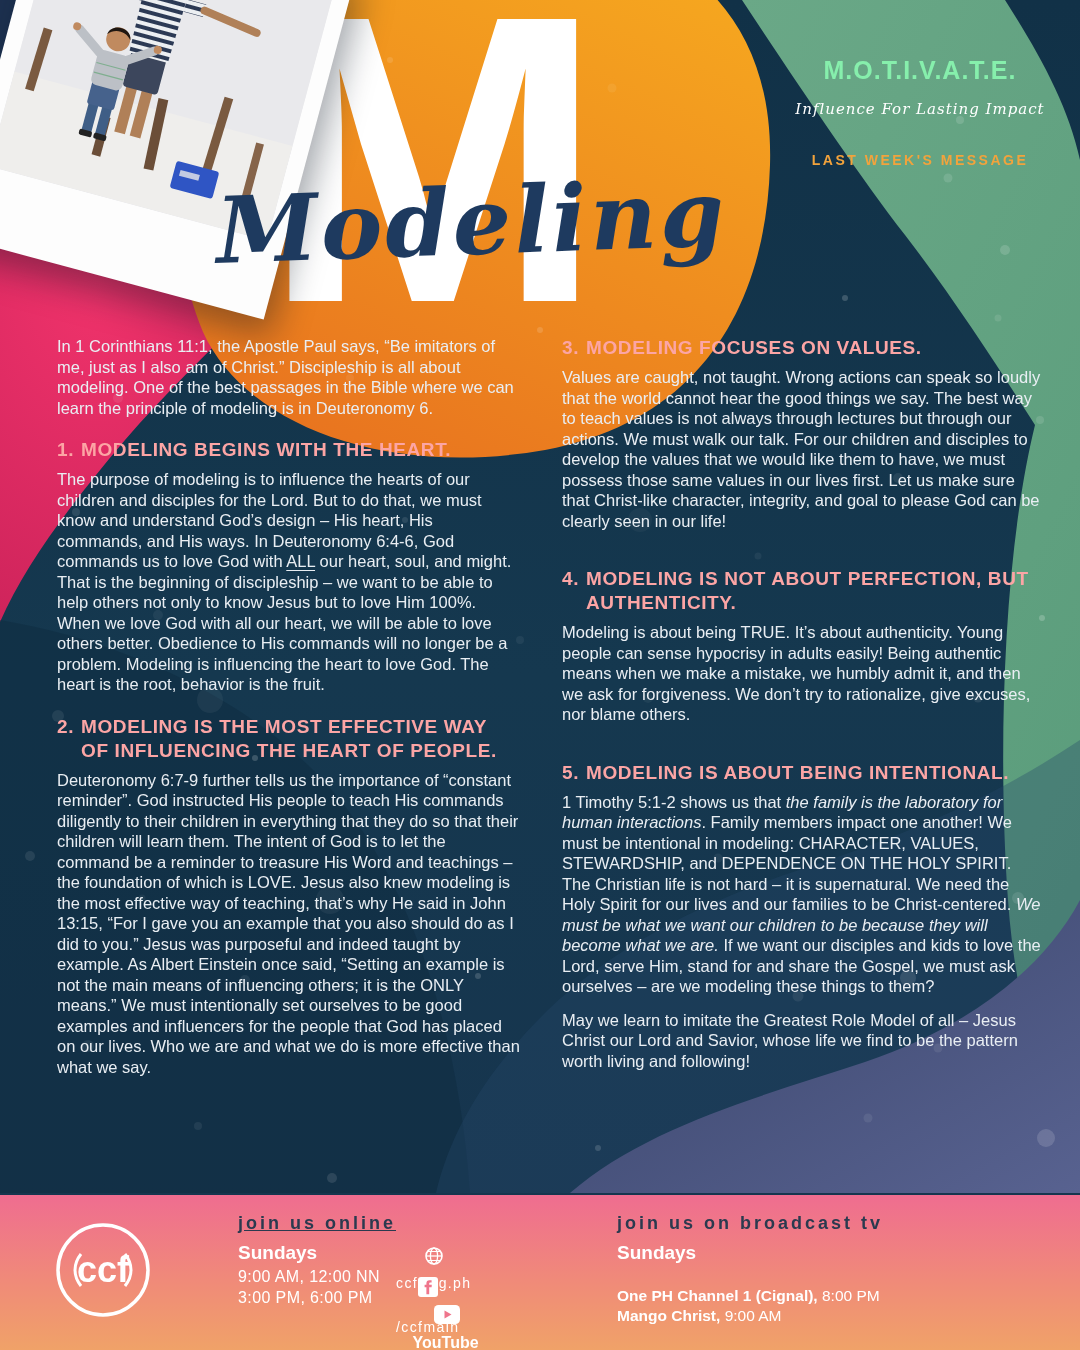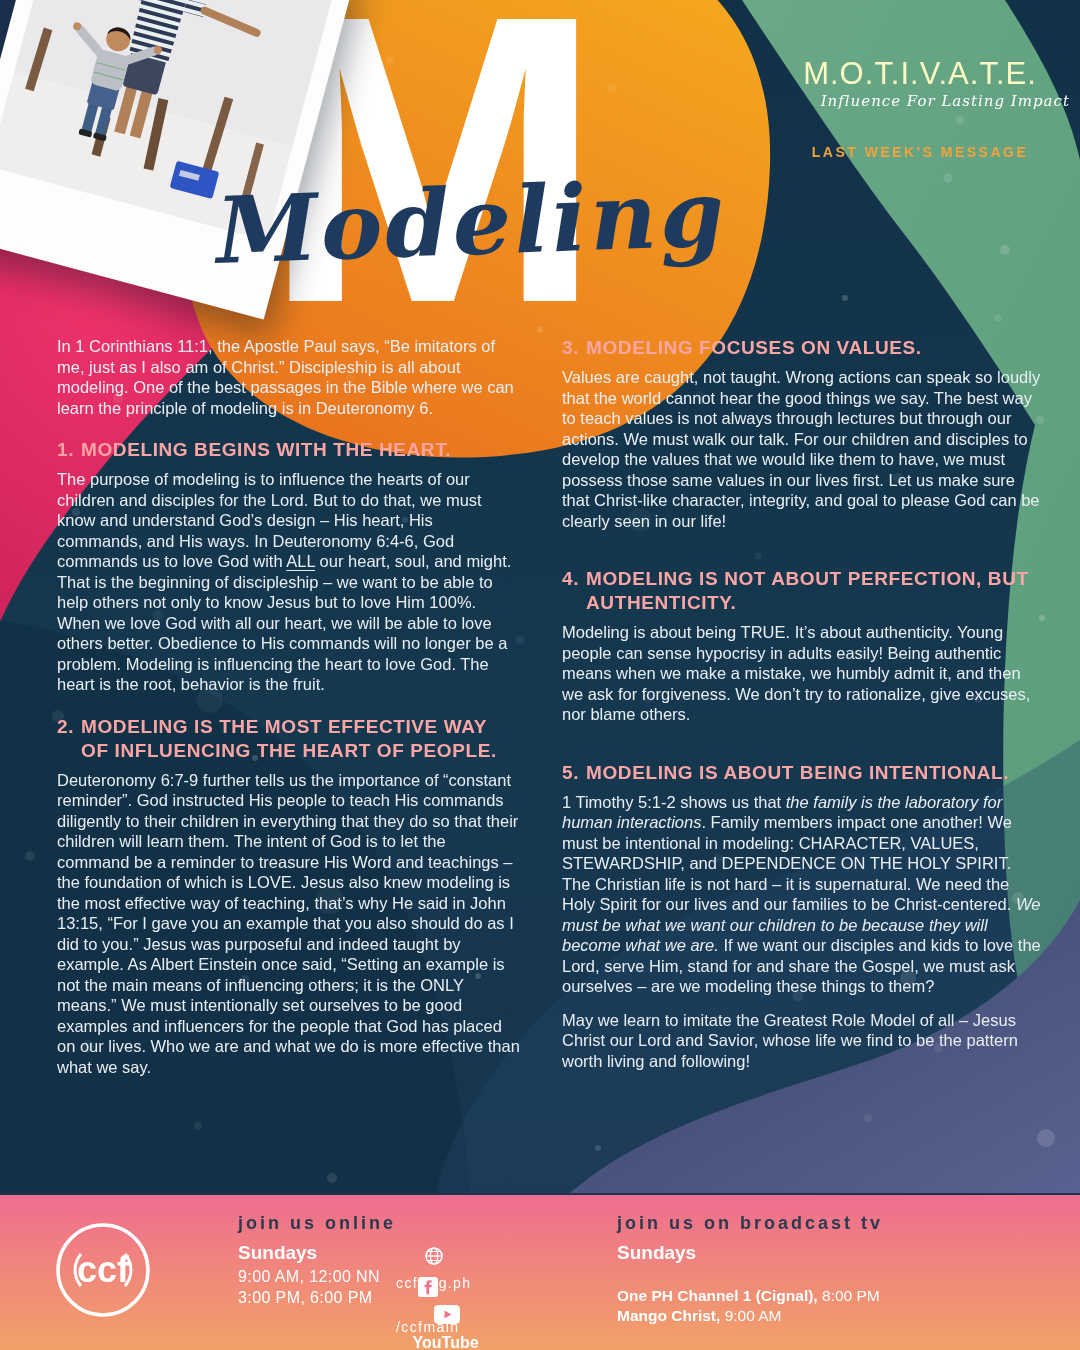--- a/index.html
+++ b/index.html
@@ -11,43 +11,43 @@
   .script-title{position:absolute;left:216px;top:168px;font-family:"DejaVu Serif",serif;font-style:italic;font-weight:700;
     font-size:92px;color:#1e3a5f;letter-spacing:3px;transform:rotate(-2deg);white-space:nowrap;}
 
   
   .polaroid{position:absolute;left:-6px;top:-78px;width:322px;height:362px;background:#fdfdfd;transform:rotate(15deg);
     box-shadow:10px 16px 34px rgba(8,18,32,.38);padding:17px 17px 0;box-sizing:border-box;}
   .photo{width:288px;height:268px;background:#e9e9ec;overflow:hidden;}
 
   
   .brand{position:absolute;left:770px;top:56px;width:300px;text-align:center;}
-  .brand-name{font-size:31px;font-weight:400;color:#fef9c3;letter-spacing:1px;}
-  .brand-tag{font-family:"DejaVu Serif",serif;font-style:italic;font-size:15px;color:#ffffff;margin-top:0;letter-spacing:1px;text-align:right;}
+  .brand-name{font-size:25px;font-weight:700;color:#86efac;letter-spacing:1px;}
+  .brand-tag{font-family:"DejaVu Serif",serif;font-style:italic;font-size:15px;color:#ffffff;margin-top:15px;letter-spacing:1px;}
   .brand-label{margin-top:34px;font-size:14px;font-weight:700;color:#f2a33c;letter-spacing:2.5px;}
 
   
   .col{position:absolute;top:336px;color:#e9eef3;font-size:16.5px;line-height:20.5px;}
   .col-left{left:57px;width:463px;}
   .col-right{left:562px;width:479px;}
   .body-para{margin:0 0 13px;}
   .sec-head{display:flex;color:#fca5a5;font-weight:700;font-size:19px;line-height:24px;letter-spacing:.6px;margin:20px 0 7px;}
   .col-right .sec-head{margin-top:36px;}
   .col > :first-child{margin-top:0;}
   .sec-num{flex:0 0 auto;padding-right:7px;}
   .it{font-style:italic;}
   .un{text-decoration:underline;text-underline-offset:3px;}
 
   
   .footer{position:absolute;left:0;top:1195px;width:1080px;height:155px;
     background:linear-gradient(180deg,#ef6d90 0%,#f08a79 55%,#f0a268 100%);}
   .ccf-logo{position:absolute;left:54px;top:26px;}
   .ccf-text{font-family:"Liberation Sans",sans-serif;font-weight:700;font-size:36px;fill:#ffffff;}
   .f-h{position:absolute;font-size:18px;font-weight:700;color:#2b3a4f;letter-spacing:3px;}
-  .f-h.online{left:238px;top:18px;}
+  .f-h.online{left:238px;top:18px;text-decoration:underline;}
   .f-h.broadcast{left:617px;top:18px;}
   .f-day{position:absolute;font-size:19px;font-weight:700;color:#ffffff;text-align:right;}
   .f-day.online{left:238px;top:47px;}
   .f-day.broadcast{left:617px;top:47px;}
   .f-time{position:absolute;left:238px;font-size:16px;color:#ffffff;letter-spacing:.4px;}
   .f-time.t1{top:73px;text-align:right;} .f-time.t2{top:94px;}
   .flink{position:absolute;left:396px;display:flex;align-items:center;gap:9px;color:#ffffff;font-size:14px;letter-spacing:1.4px;flex-direction:column;}
   .flink.r1{top:51px;} .flink.r2{top:82px;gap:22px;} .flink.r3{top:110px;letter-spacing:1px;gap:10px;}
   .yt-logo{font-weight:700;font-size:16px;letter-spacing:0;margin-right:2px;}
   .brow{position:absolute;left:617px;font-size:15.5px;color:#ffffff;}

